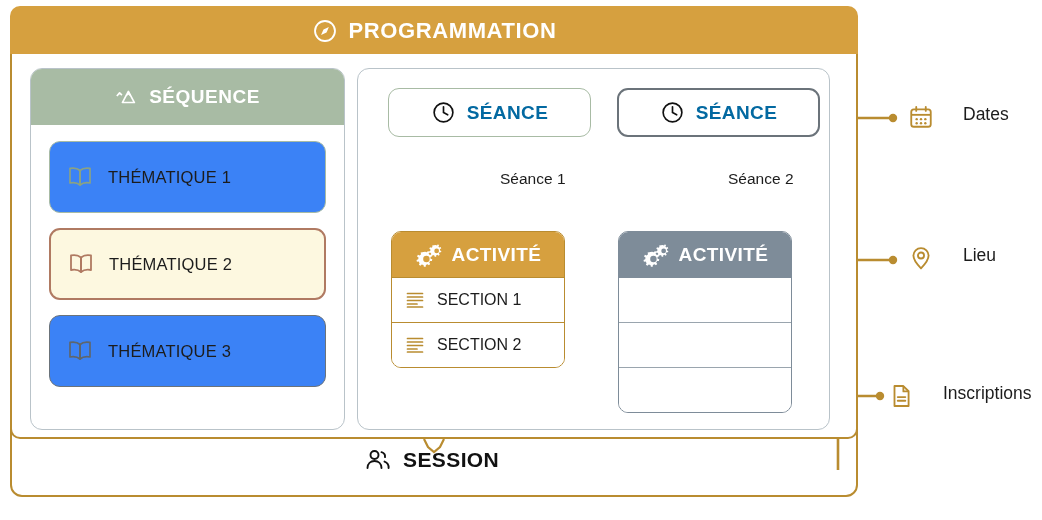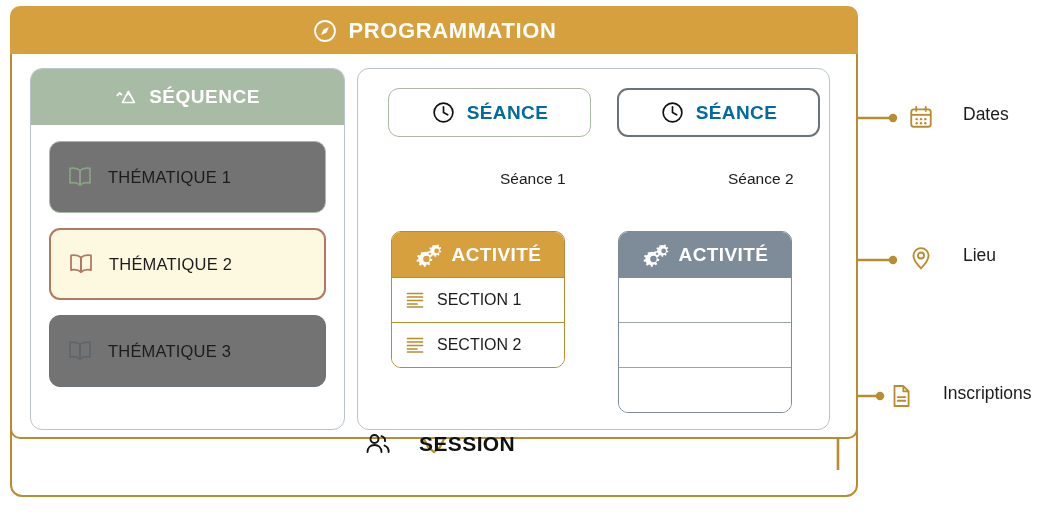--- a/index.html
+++ b/index.html
@@ -60,21 +60,21 @@
     display: flex; align-items: center; justify-content: center; gap: 10px;
   }
   .seq-head .title {
     color: #ffffff; font-weight: bold; font-size: 19px; letter-spacing: .5px;
   }
   .seq-list { padding: 16px 18px; display: flex; flex-direction: column; gap: 15px; }
   .thema {
     height: 72px; border-radius: 11px;
     display: flex; align-items: center; gap: 14px;
     padding-left: 16px;
-    background: #737373;
+    background: #3b82f6;
   }
   .thema .label { font-size: 16.5px; color: #1c1c1c; letter-spacing: .2px; }
   .thema.t1 { border: 1.5px solid #a8bba4; }
   .thema.t2 { border: 2px solid #b07a62; background: #fdf8e0; }
   .thema.t3 { border: 1.5px solid #6b737a; }
 
   
   .right-panel {
     position: absolute; left: 357px; top: 68px;
     width: 473px; height: 362px;
@@ -118,22 +118,22 @@
   .activite.a1 .row + .row { border-top: 1.5px solid #b98c30; }
   .activite.a1 .ahead + .row { border-top: 1.5px solid #b98c30; }
 
   .activite.a2 { left: 618px; top: 231px; border: 1.5px solid #7e8c99; }
   .activite.a2 .ahead { background: #7e8c99; }
   .activite.a2 .row + .row { border-top: 1.5px solid #9aa5ae; }
   .activite.a2 .ahead + .row { border-top: 1.5px solid #7e8c99; }
 
   
   .session-label {
-    position: absolute; left: 364px; top: 432px;
-    display: flex; align-items: center; gap: 27px;
+    position: absolute; left: 364px; top: 448px;
+    display: flex; align-items: center; gap: 11px;
   }
   .session-label .title { font-weight: bold; font-size: 21px; color: #111; letter-spacing: .4px; }
 
   
   .legend-item {
     position: absolute; display: flex; align-items: flex-start; gap: 29px;
   }
   .legend-item .label { font-size: 17.5px; color: #1c1c1c; }
   .legend-item.dates { left: 908px; top: 104px; }
   .legend-item.lieu  { left: 908px; top: 245px; }

